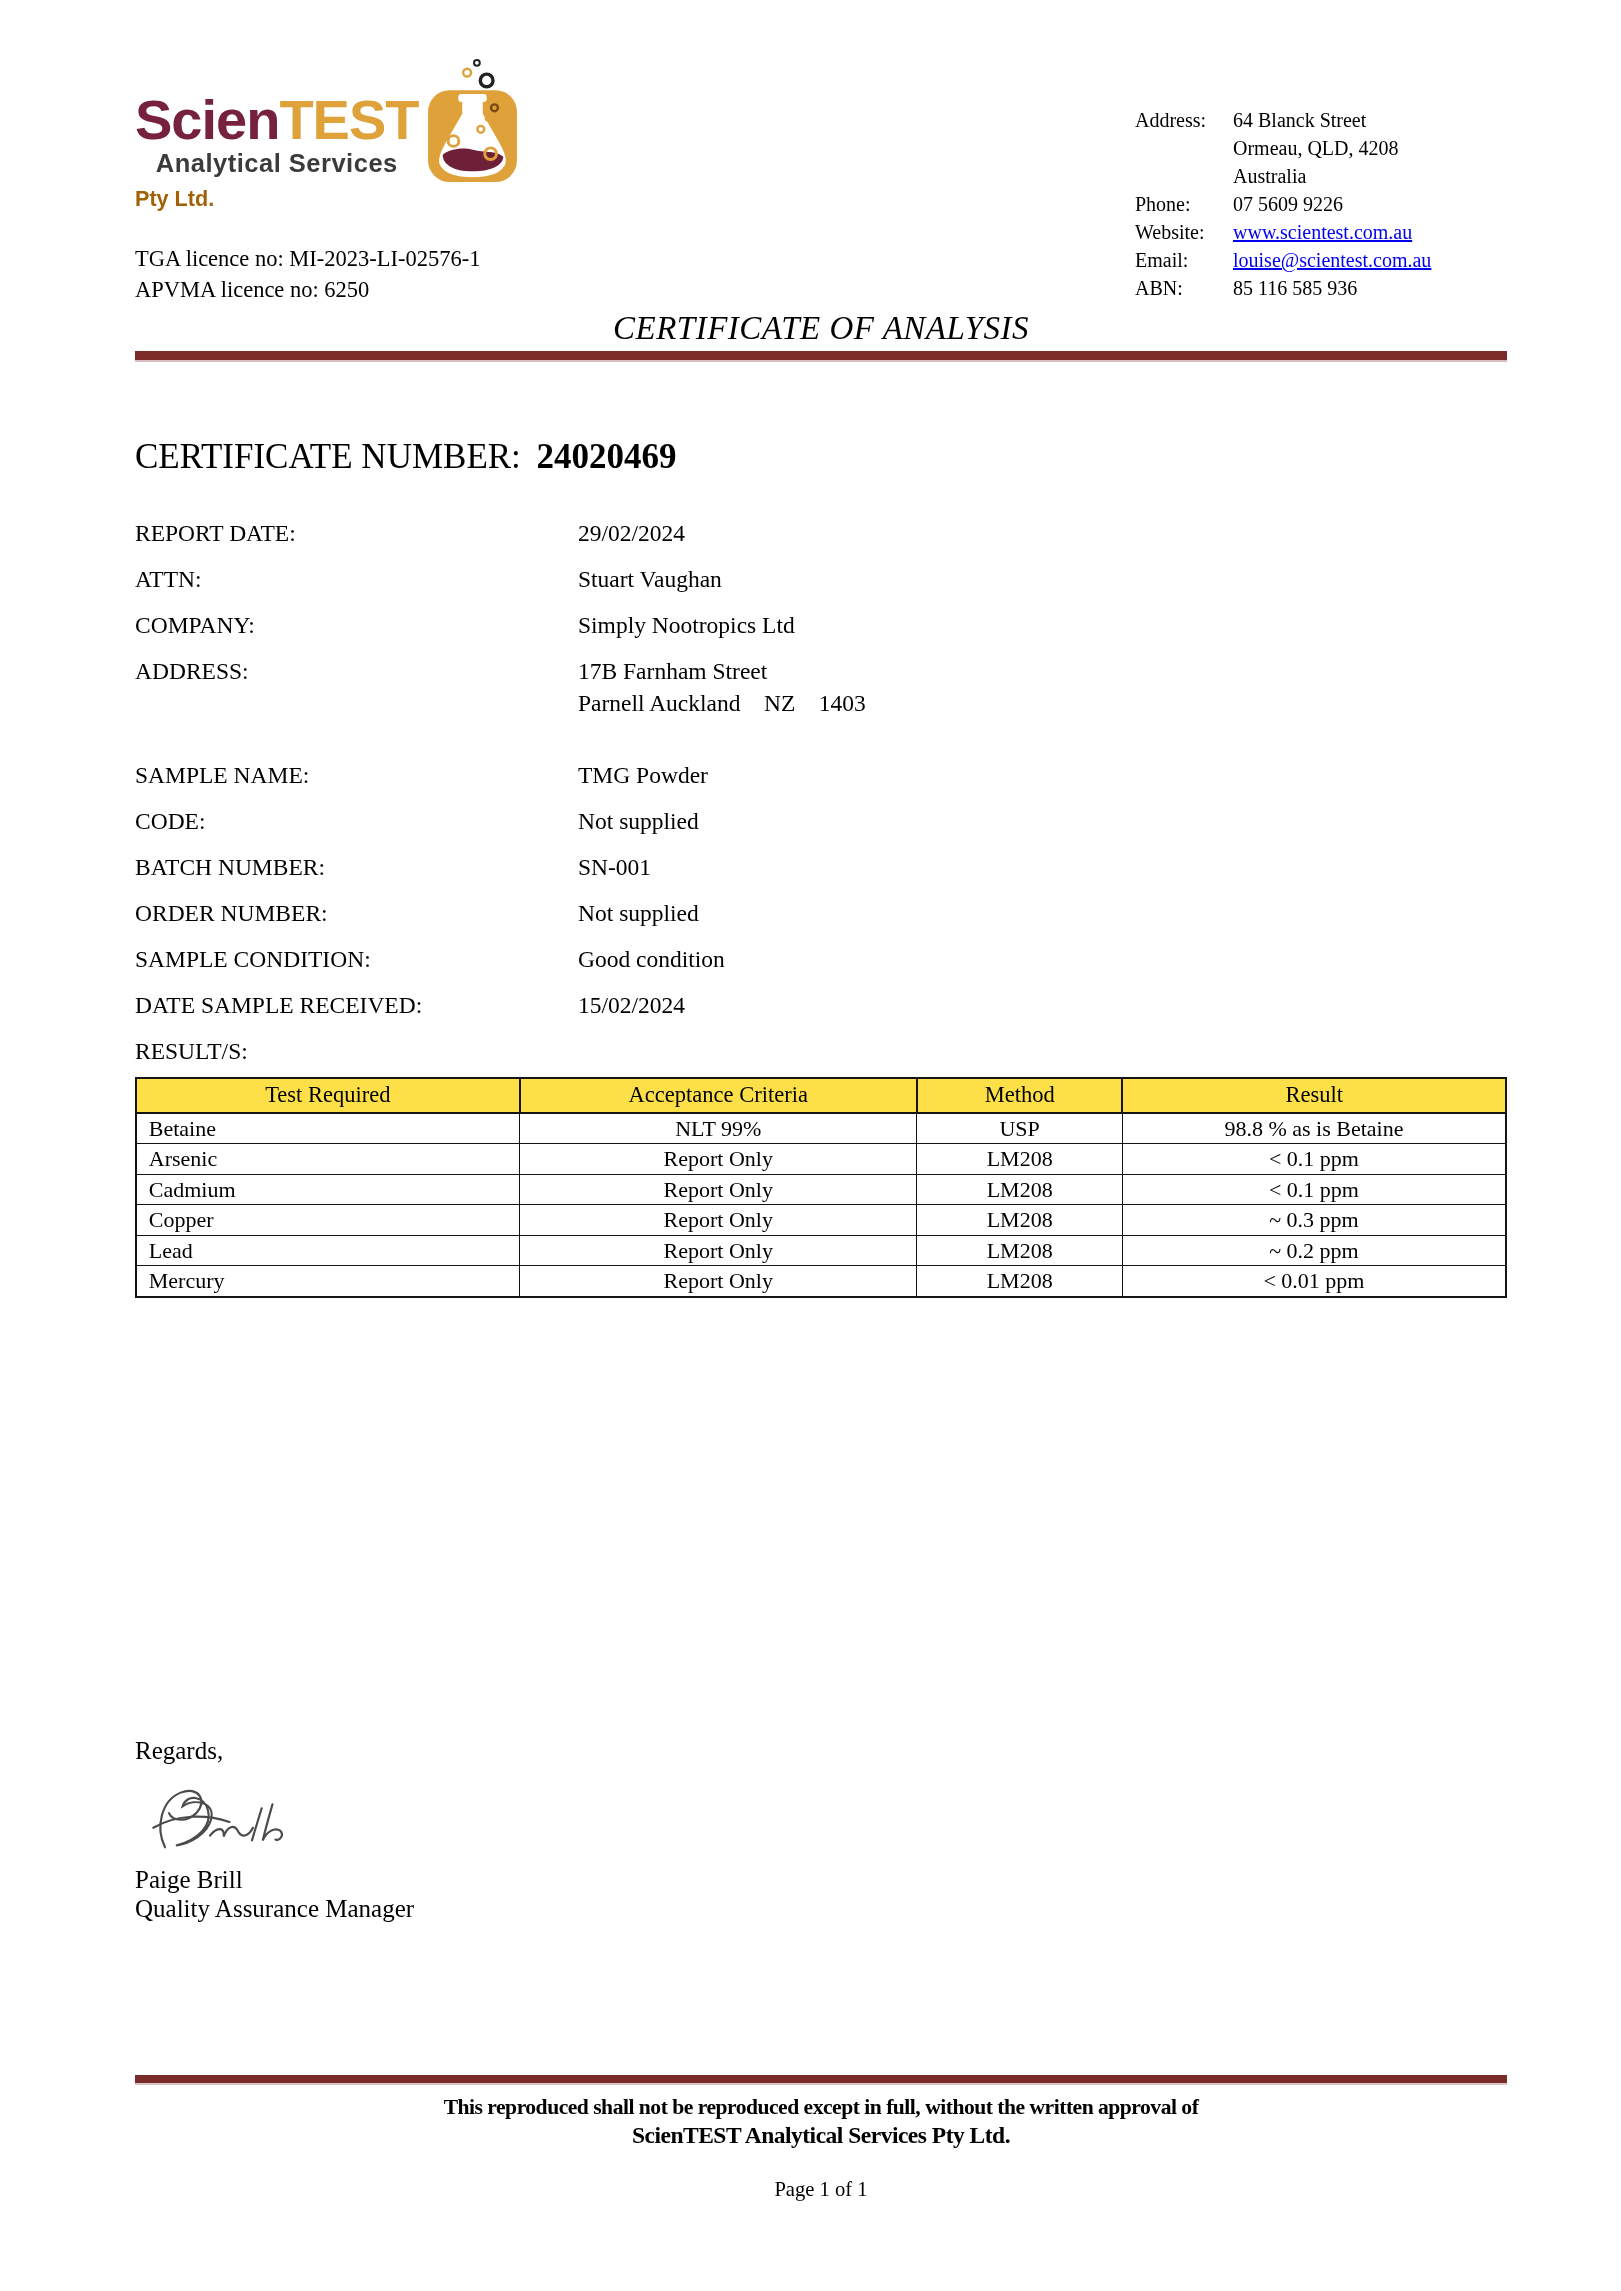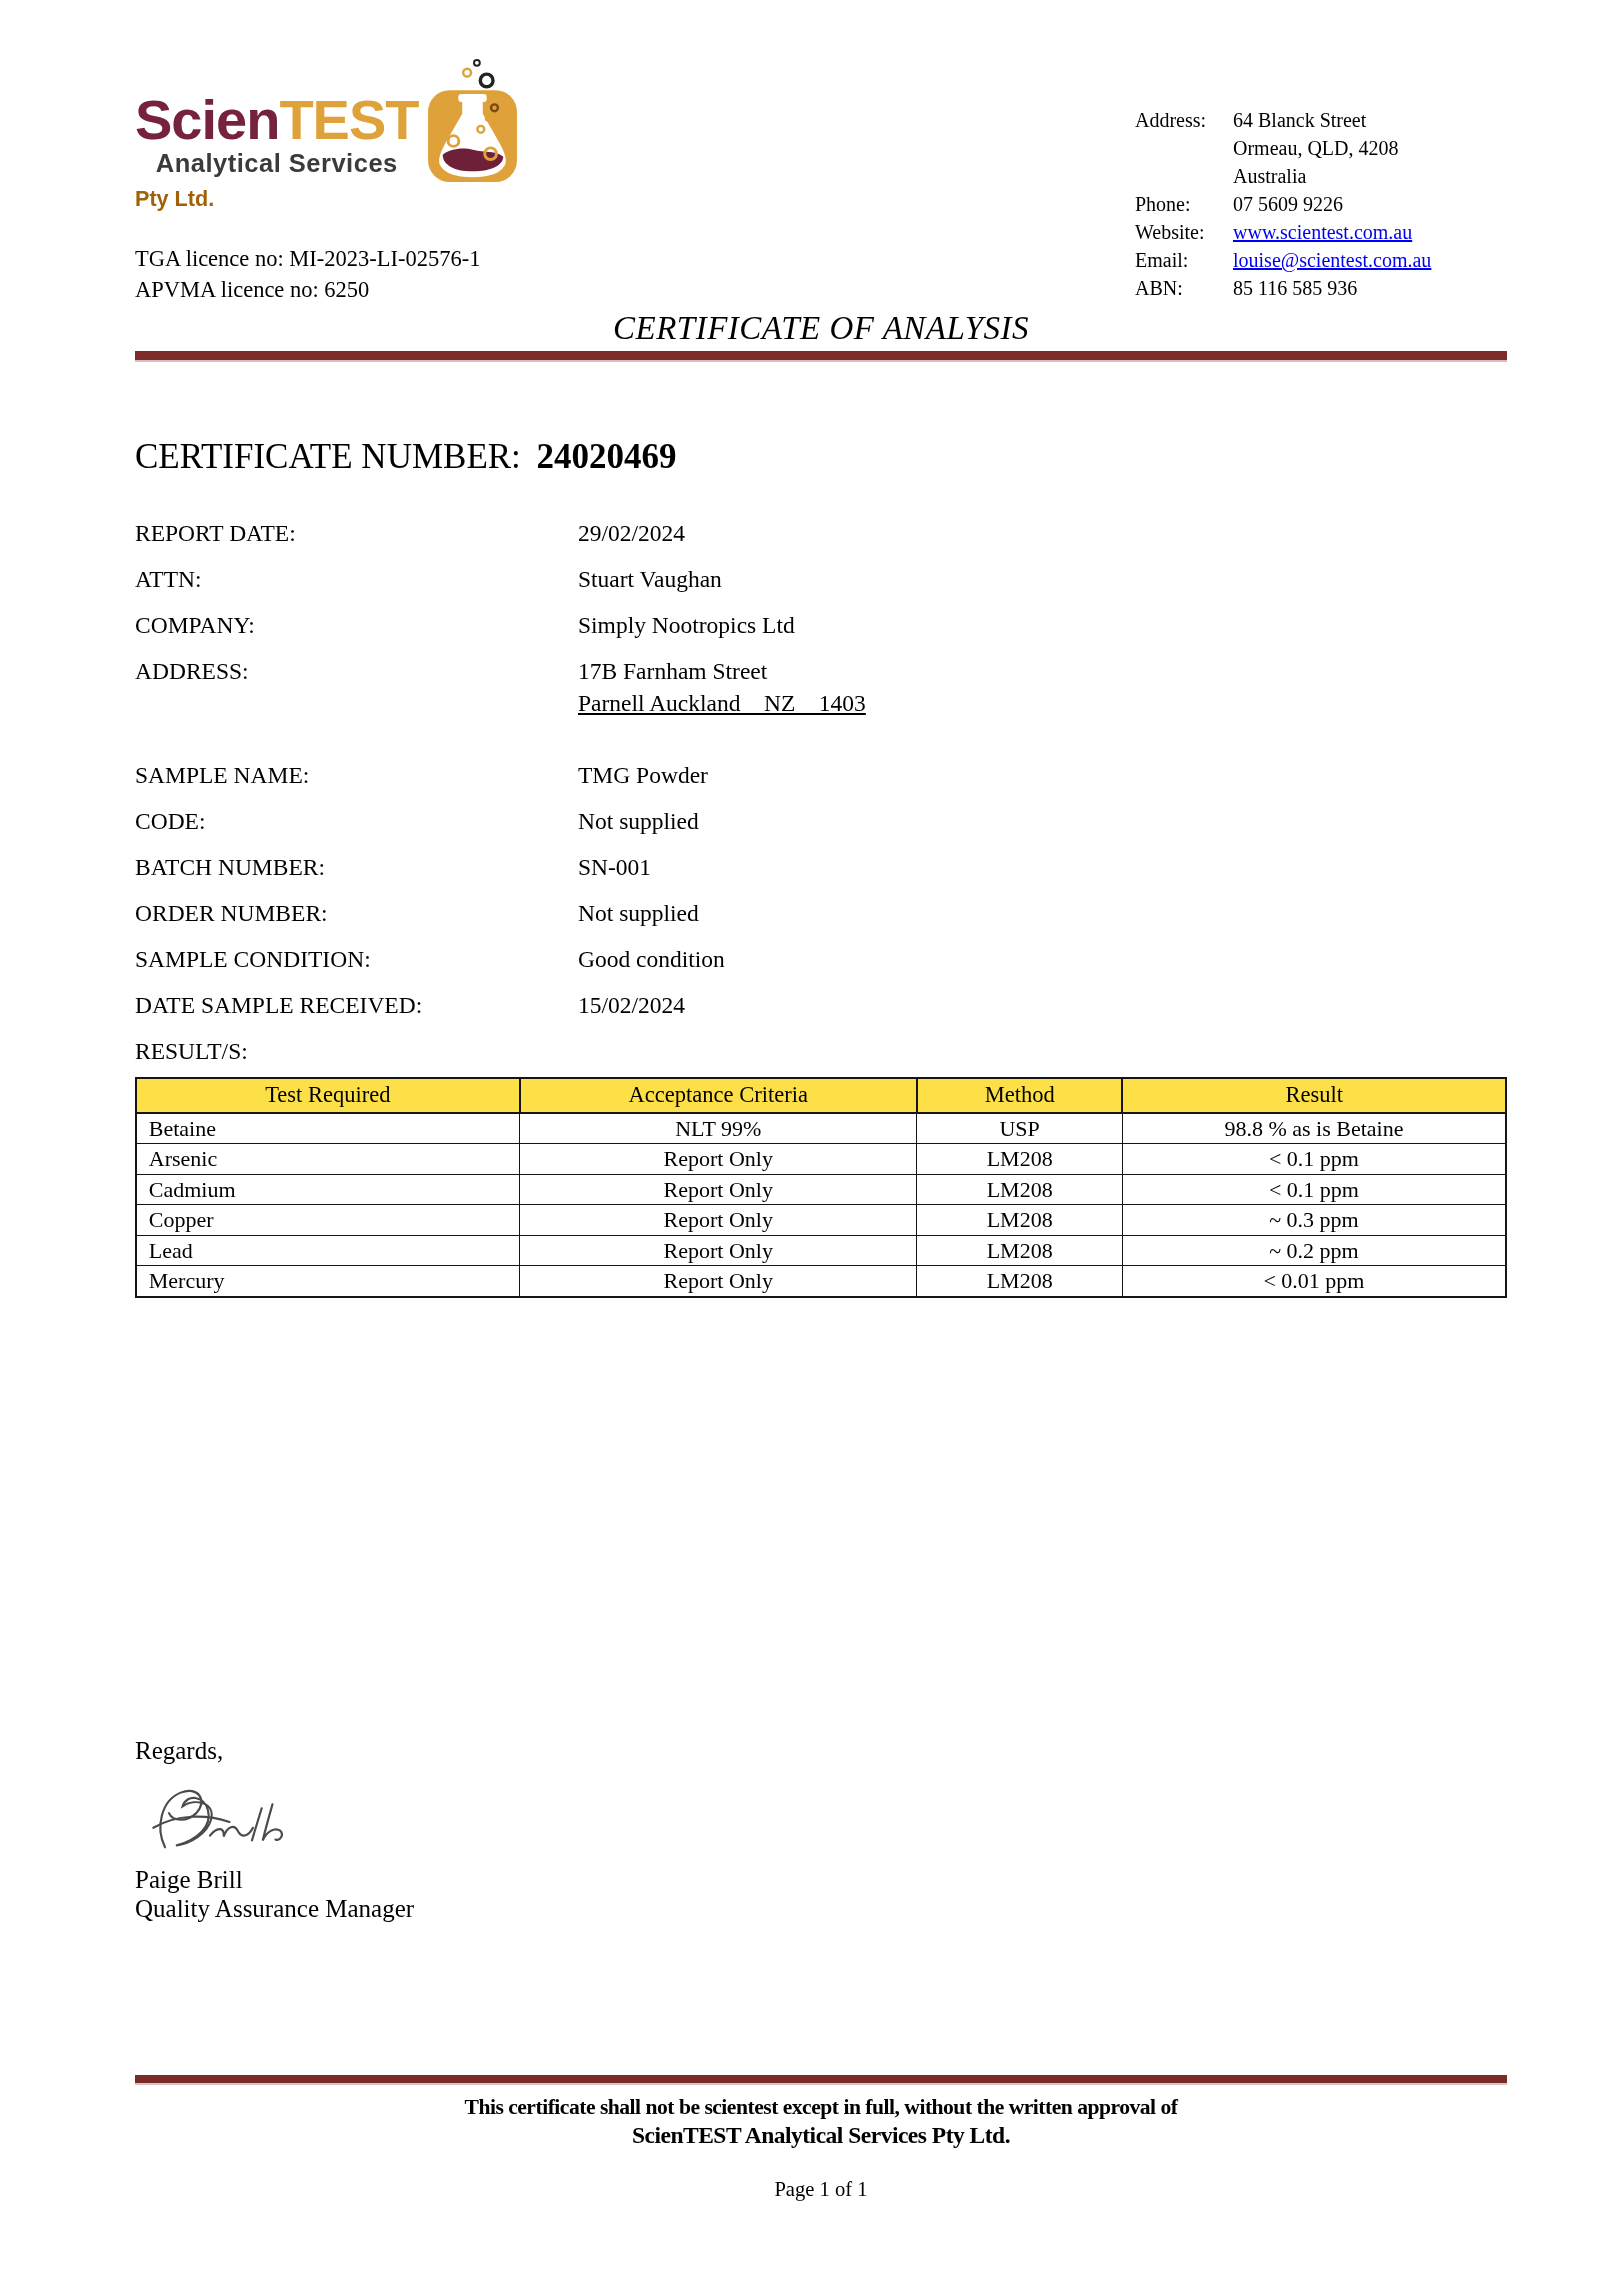--- a/index.html
+++ b/index.html
@@ -56,21 +56,21 @@
     background: #7B2B28; border-bottom: 2px solid #D8BEBE;
   }
 
   
   .cert-line { margin-top: 77px; font-size: 35px; line-height: 35px; }
   .cert-number { font-weight: bold; margin-left: 15.7px; }
 
   .fields { margin-top: 46px; font-size: 23.5px; }
   .field-row { display: flex; margin-top: 18.6px; line-height: 27.4px; }
   .field-row:first-child { margin-top: 0; }
-  .field-row.cont { margin-top: 4.9px; text-decoration: underline; }
+  .field-row.cont { margin-top: 4.9px; }
   .field-row.section { margin-top: 45px; }
   .field-label { width: 443px; flex: none; }
   .field-value { white-space: pre-wrap; }
 
   
   .results-table {
     margin-top: 11.8px; width: 1372px;
     border-collapse: collapse; border: 2.5px solid #151515;
     font-size: 22px;
   }
@@ -292,18 +292,18 @@
         </g>
       </svg>
       <div class="sig-name">Paige Brill</div>
       <div class="sig-name">Quality Assurance Manager</div>
     </div>
 
   </div>
 
   <div class="footer">
     <div class="footer-rule"></div>
-    <div class="footer-line1">This certificate shall not be scientest except in full, without the written approval of</div>
+    <div class="footer-line1">This reproduced shall not be reproduced except in full, without the written approval of</div>
     <div class="footer-line2">ScienTEST Analytical Services Pty Ltd.</div>
     <div class="footer-page">Page 1 of 1</div>
   </div>
 </div>
 
 
 </body></html>

